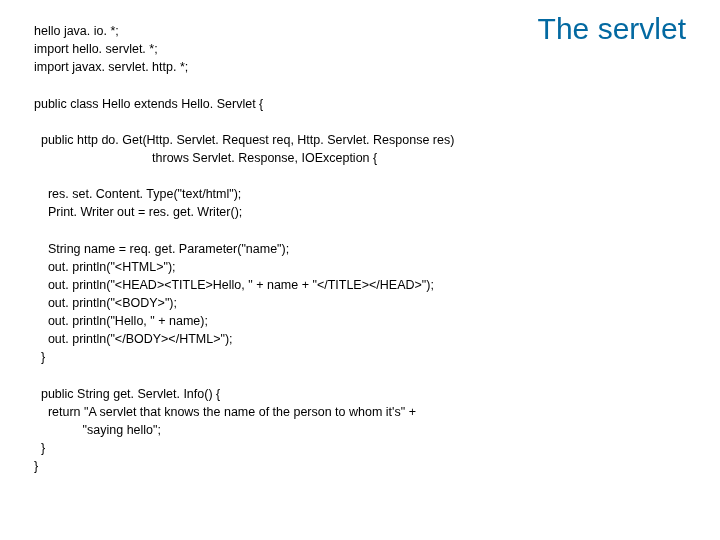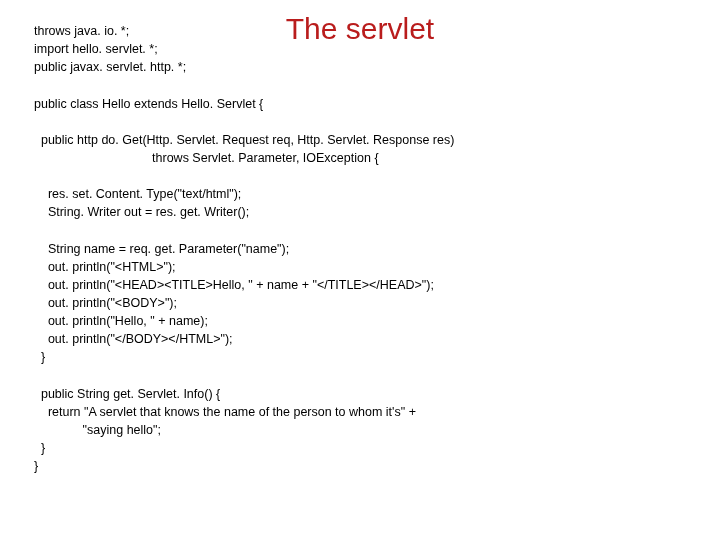--- a/index.html
+++ b/index.html
@@ -10,50 +10,50 @@
     body {
       width: 720px;
       height: 540px;
       background: #ffffff;
       font-family: Arial, Helvetica, sans-serif;
       padding: 8px 34px;
     }
     .title {
       font-size: 30px;
       font-weight: 400;
-      text-align: center;
-      color: #b91c1c;
+      text-align: right;
+      color: #0369a1;
       margin-top: 4px;
       margin-bottom: 0;
     }
     .code-block {
       font-size: 12.5px;
       line-height: 1.45;
       color: #000;
       white-space: pre;
       font-family: Arial, Helvetica, sans-serif;
       margin-top: -24px;
     }
   </style>
 </head>
 <body>
 
 <h1 class="title">The servlet</h1>
 
-<div class="code-block"><span>throws java. io. *;</span>
+<div class="code-block"><span>hello java. io. *;</span>
 <span>import hello. servlet. *;</span>
-<span>public javax. servlet. http. *;</span>
+<span>import javax. servlet. http. *;</span>
 
 <span>public class Hello extends Hello. Servlet {</span>
 
 <span>  public http do. Get(Http. Servlet. Request req, Http. Servlet. Response res)</span>
-<span>                                  throws Servlet. Parameter, IOException {</span>
+<span>                                  throws Servlet. Response, IOException {</span>
 
 <span>    res. set. Content. Type("text/html");</span>
-<span>    String. Writer out = res. get. Writer();</span>
+<span>    Print. Writer out = res. get. Writer();</span>
 
 <span>    String name = req. get. Parameter("name");</span>
 <span>    out. println("&lt;HTML&gt;");</span>
 <span>    out. println("&lt;HEAD&gt;&lt;TITLE&gt;Hello, " + name + "&lt;/TITLE&gt;&lt;/HEAD&gt;");</span>
 <span>    out. println("&lt;BODY&gt;");</span>
 <span>    out. println("Hello, " + name);</span>
 <span>    out. println("&lt;/BODY&gt;&lt;/HTML&gt;");</span>
 <span>  }</span>
 
 <span>  public String get. Servlet. Info() {</span>

